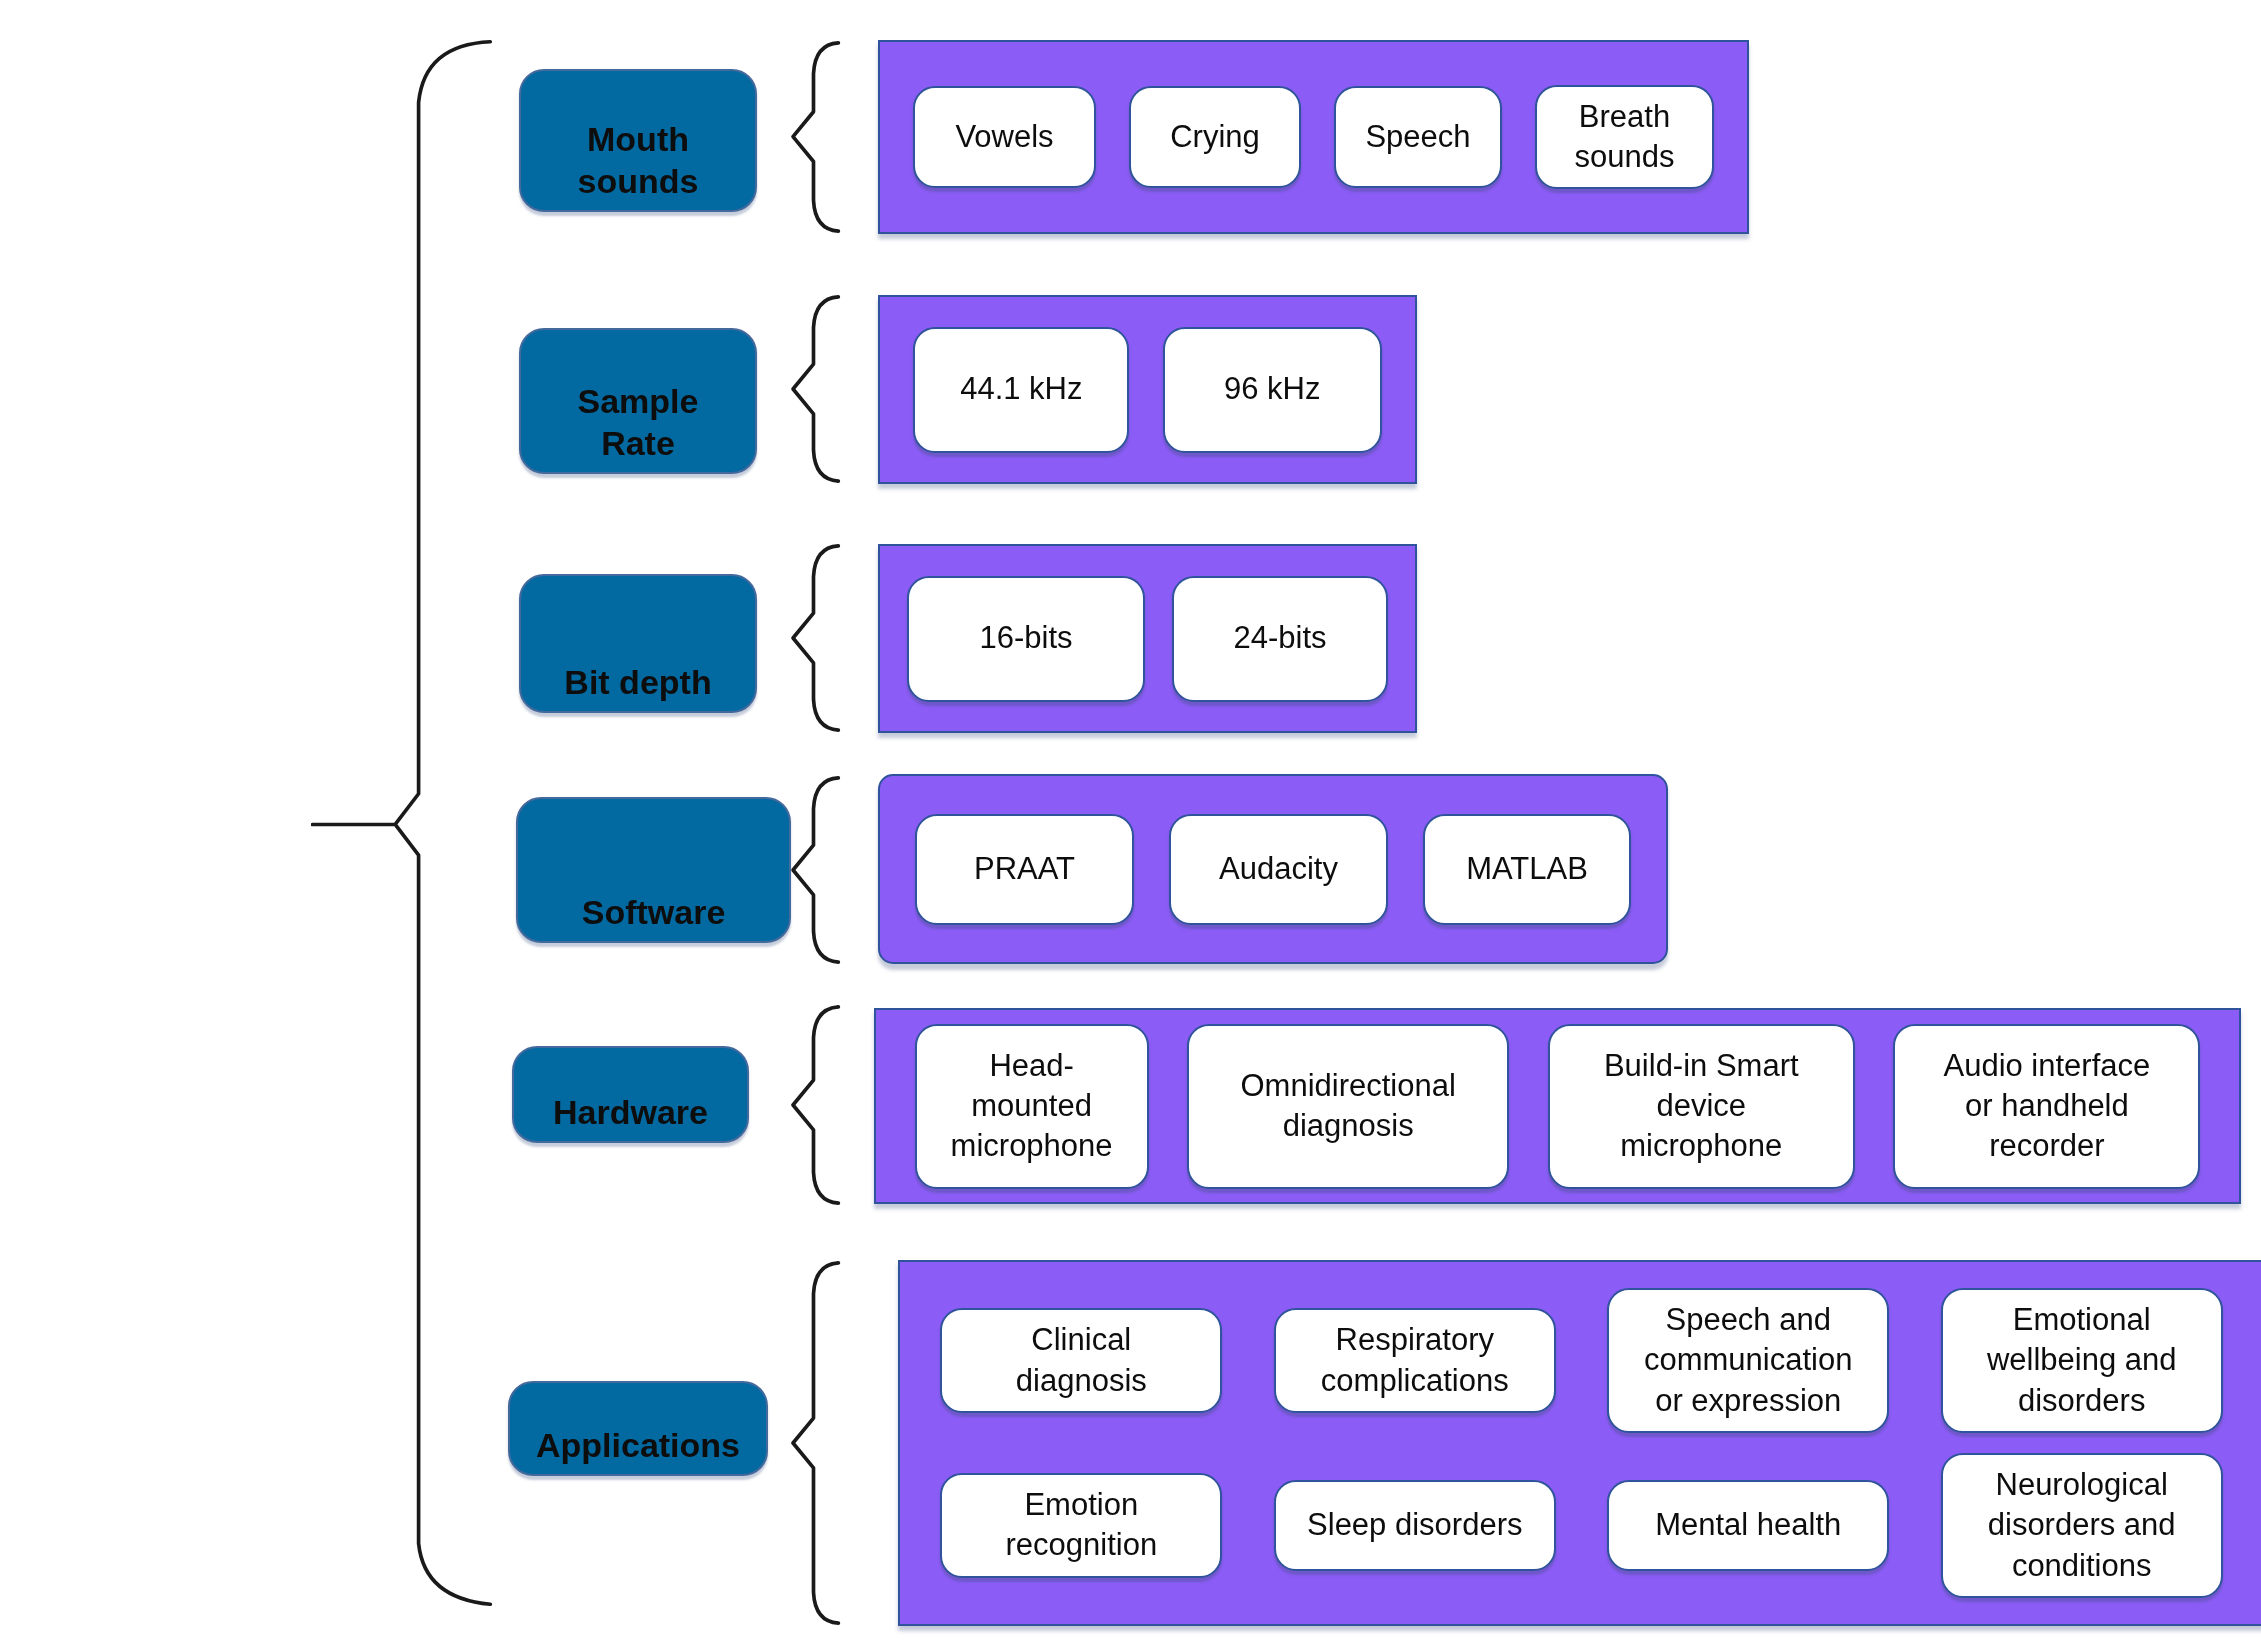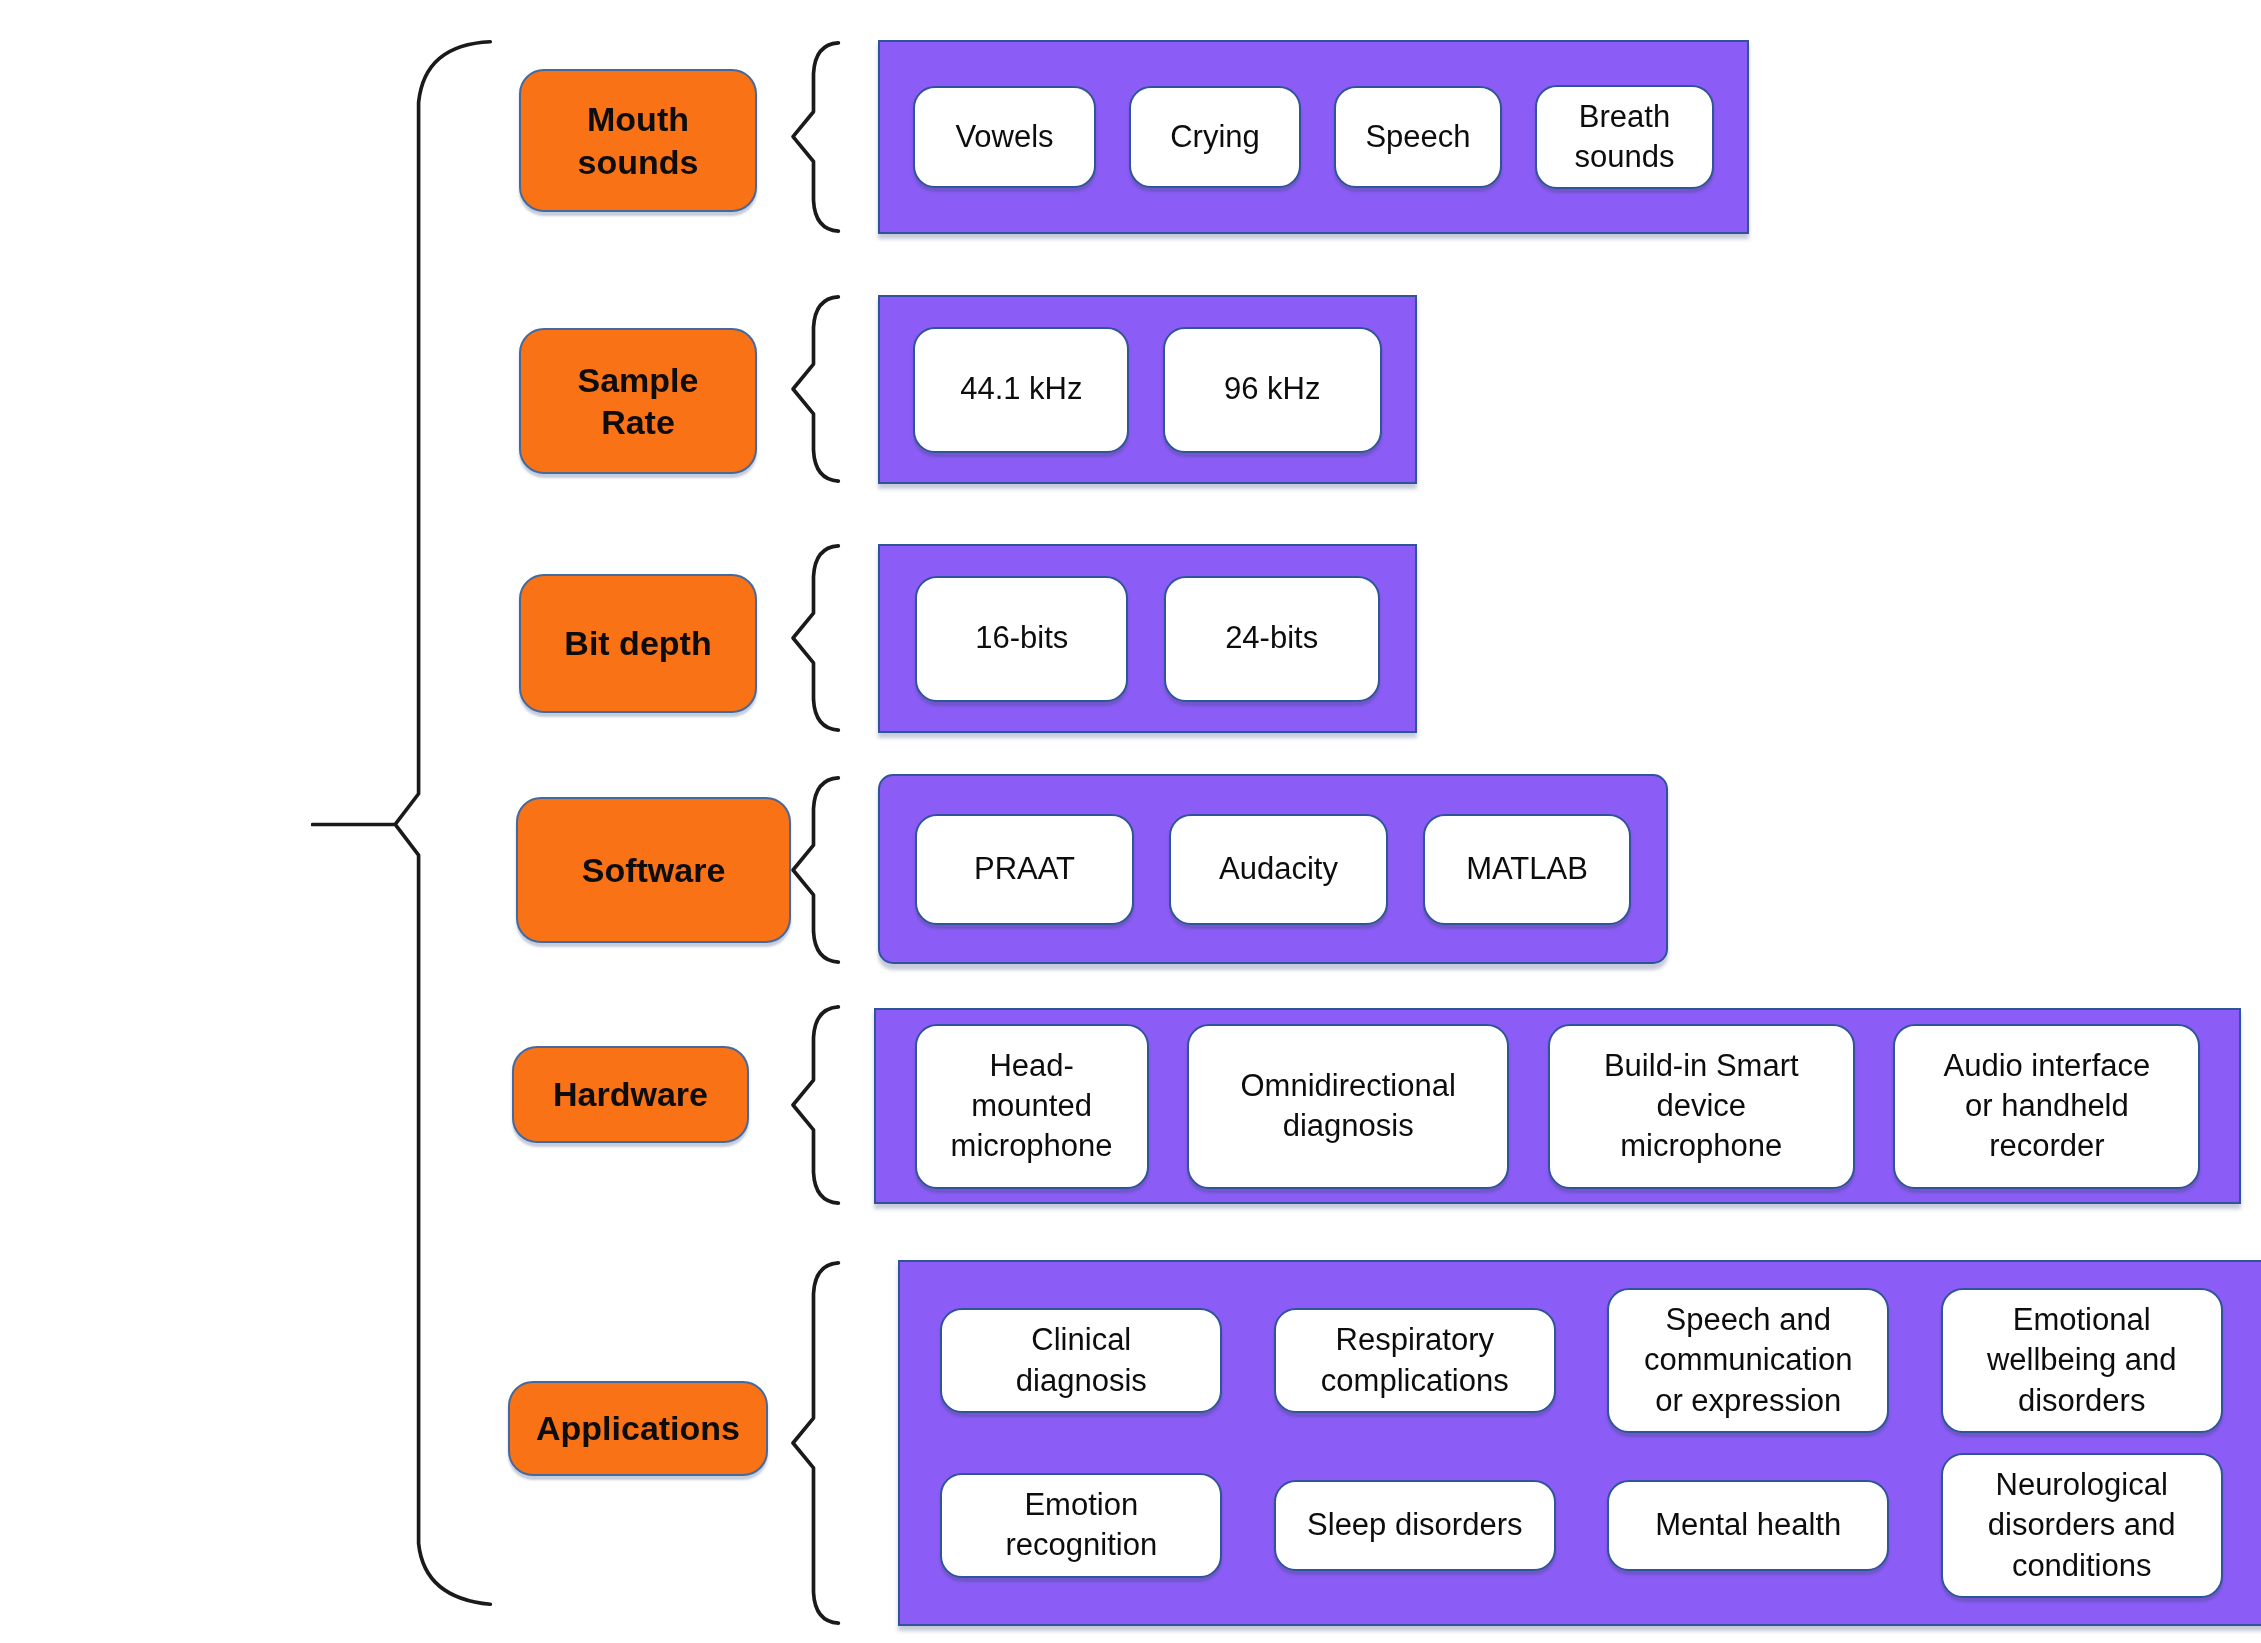--- a/index.html
+++ b/index.html
@@ -16,22 +16,22 @@
     position:absolute;left:37px;top:755px;width:278px;height:139px;
     background:#8faadc;border:2.9px solid #2f5597;border-radius:31px;
     display:flex;align-items:center;justify-content:center;
     font-size:50px;font-weight:bold;color:#0d0d0d;
     box-shadow:0 3.7px 2.9px rgba(90,110,150,0.35);
     box-sizing:border-box;
   }
   
   .branch-label{
     position:absolute;
-    background:#f97316;border:2.2px solid #44699d;border-radius:25px;
-    display:flex;align-items:center;justify-content:center;text-align:center;
+    background:#0369a1;border:2.2px solid #44699d;border-radius:25px;
+    display:flex;align-items:flex-end;justify-content:center;text-align:center;
     font-size:34px;font-weight:bold;line-height:1.25;color:#0d0d0d;
     padding:7.3px 14.6px;box-sizing:border-box;
     box-shadow:0 3.7px 2.2px rgba(90,110,150,0.35);
   }
   
   .container{
     position:absolute;
     background:#8b5cf6;border:2.9px solid #30549b;
     display:flex;align-items:center;justify-content:space-evenly;
     box-sizing:border-box;
@@ -106,21 +106,21 @@
       </div>
   </div>
 
   <div class="branch-label" style="left:519px;top:574px;width:238px;height:139px;">
     <span>Bit depth</span>
   </div>
   <svg class="brace" style="left:784px;top:543px;" width="59" height="190" viewBox="0 0 80 260">
     <path d="M 74 4 Q 42 6 40 46 L 40 96 L 12 130 L 40 164 L 40 214 Q 42 254 74 256"></path>
   </svg>
   <div class="container cont-bit" style="left:878px;top:544px;width:539px;height:189px;">
-    <div class="item" style="width:213px">
+    <div class="item" style="width:238px">
       <span>16-bits</span>
       </div>
     <div class="item" style="width:216px">
       <span>24-bits</span>
       </div>
   </div>
 
   <div class="branch-label" style="left:516px;top:797px;width:275px;height:146px;">
     <span>Software</span>
   </div>

